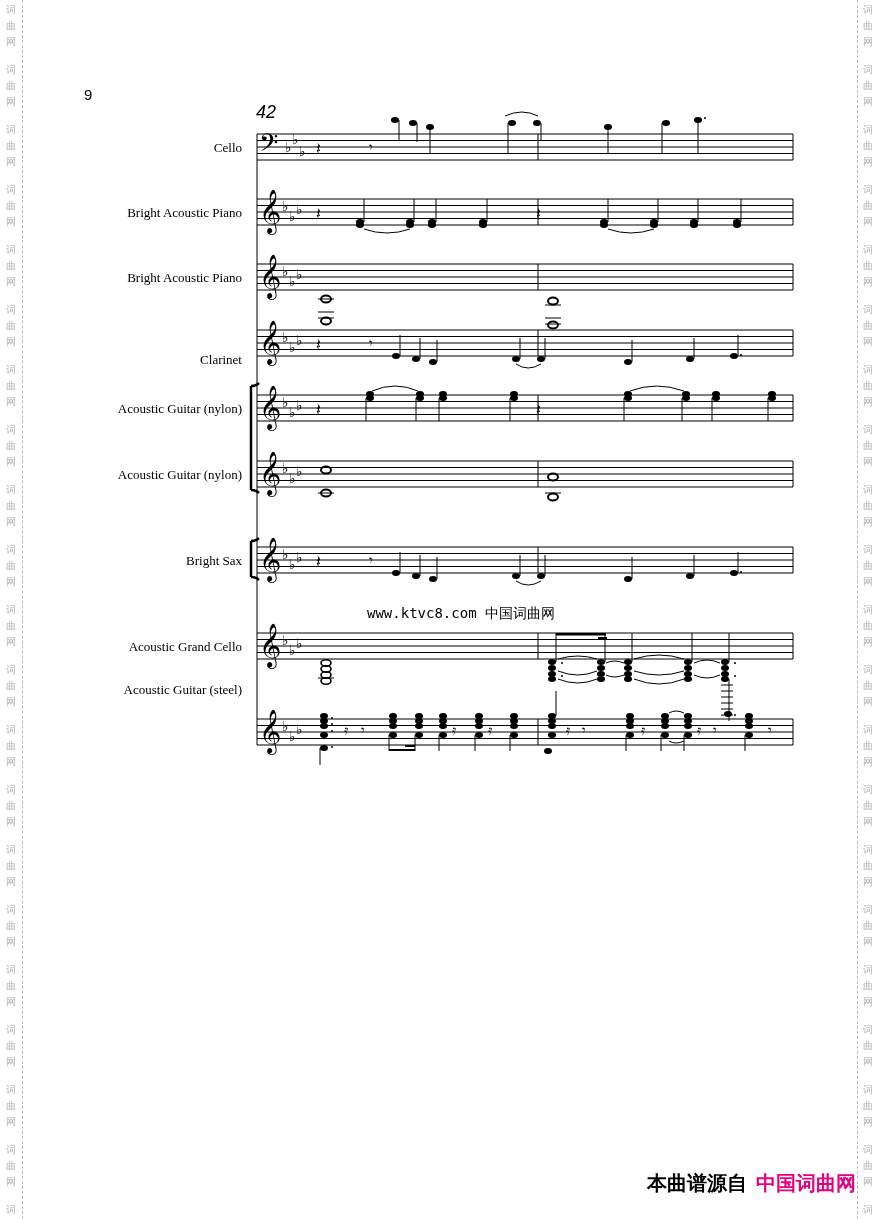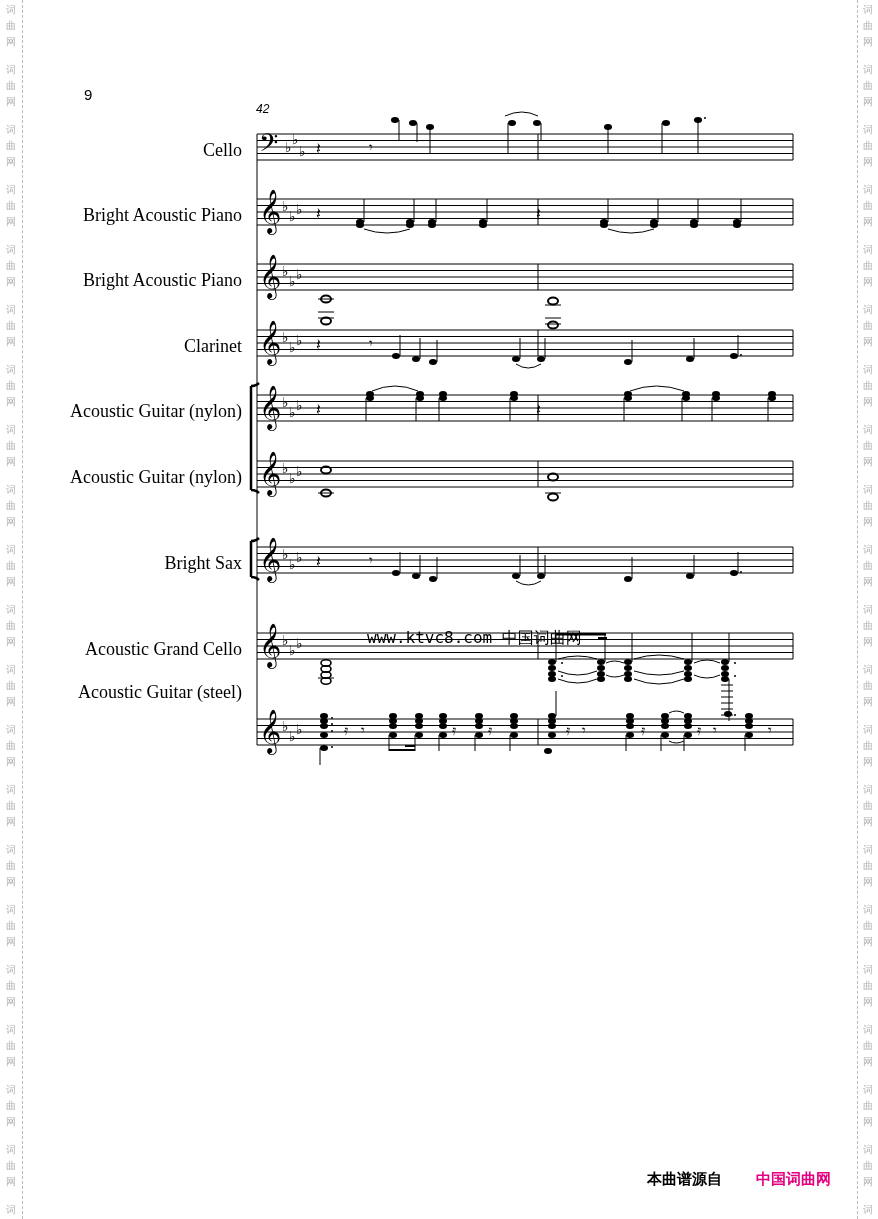--- a/index.html
+++ b/index.html
@@ -2,24 +2,24 @@
 <html><head>
 <meta charset="utf-8">
 <style>
   html, body { margin:0; padding:0; background:#fff; }
   body { width:878px; height:1219px; position:relative; overflow:hidden; font-family:"Liberation Serif", serif; color:#000; }
   .side { position:absolute; top:0; width:22px; height:1219px; }
   .side.left { left:0; border-right:1px dashed #bcbcbc; }
   .side.right { right:0; width:20px; border-left:1px dashed #bcbcbc; }
   .side .grp { position:absolute; width:100%; text-align:center; font-family:"DejaVu Sans", sans-serif; font-size:10px; line-height:16px; color:#b4b4b4; }
   .page-num { position:absolute; left:84px; top:86px; font-family:"Liberation Sans", sans-serif; font-size:15px; }
-  .measure-num { position:absolute; left:256px; top:102px; font-family:"Liberation Sans", sans-serif; font-style:italic; font-size:12px; }
-  .inst-label { position:absolute; right:636px; font-family:"Liberation Serif", serif; font-size:18px; white-space:nowrap; text-align:right; }
-  .watermark { position:absolute; left:367px; top:628px; font-family:"DejaVu Sans Mono", monospace; font-size:16px; letter-spacing:0px; }
-  .footer { position:absolute; top:1170px; font-family:"DejaVu Sans", sans-serif; font-weight:bold; font-size:15px; }
+  .measure-num { position:absolute; left:256px; top:102px; font-family:"Liberation Sans", sans-serif; font-style:italic; font-size:18px; }
+  .inst-label { position:absolute; right:636px; font-family:"Liberation Serif", serif; font-size:13px; white-space:nowrap; text-align:right; }
+  .watermark { position:absolute; left:367px; top:605px; font-family:"DejaVu Sans Mono", monospace; font-size:14px; letter-spacing:0px; }
+  .footer { position:absolute; top:1170px; font-family:"DejaVu Sans", sans-serif; font-weight:bold; font-size:20px; }
   .footer.src { left:647px; color:#000; }
   .footer.site { left:756px; color:#e4007f; }
   svg.score { position:absolute; left:0; top:0; }
 </style>
 </head>
 <body>
 
 <div class="side left">
     <div class="grp" style="top: 2px; color: rgb(180, 180, 180);">
       <div>词</div>
@@ -232,21 +232,21 @@
       <div>曲</div>
     </div>
   </div>
 
 <div class="page-num">9</div>
 <div class="measure-num">42</div>
 
 <div class="inst-label" style="top:140px">Cello</div>
 <div class="inst-label" style="top:205px">Bright Acoustic Piano</div>
 <div class="inst-label" style="top:270px">Bright Acoustic Piano</div>
-<div class="inst-label" style="top:336px">Clarinet</div>
+<div class="inst-label" style="top:352px">Clarinet</div>
 <div class="inst-label" style="top:401px">Acoustic Guitar (nylon)</div>
 <div class="inst-label" style="top:467px">Acoustic Guitar (nylon)</div>
 <div class="inst-label" style="top:553px">Bright Sax</div>
 <div class="inst-label" style="top:639px">Acoustic Grand Cello</div>
 <div class="inst-label" style="top:682px">Acoustic Guitar (steel)</div>
 
 <div class="watermark">www.ktvc8.com 中国词曲网</div>
 
 <div class="footer src">本曲谱源自</div>
 <div class="footer site">中国词曲网</div>

